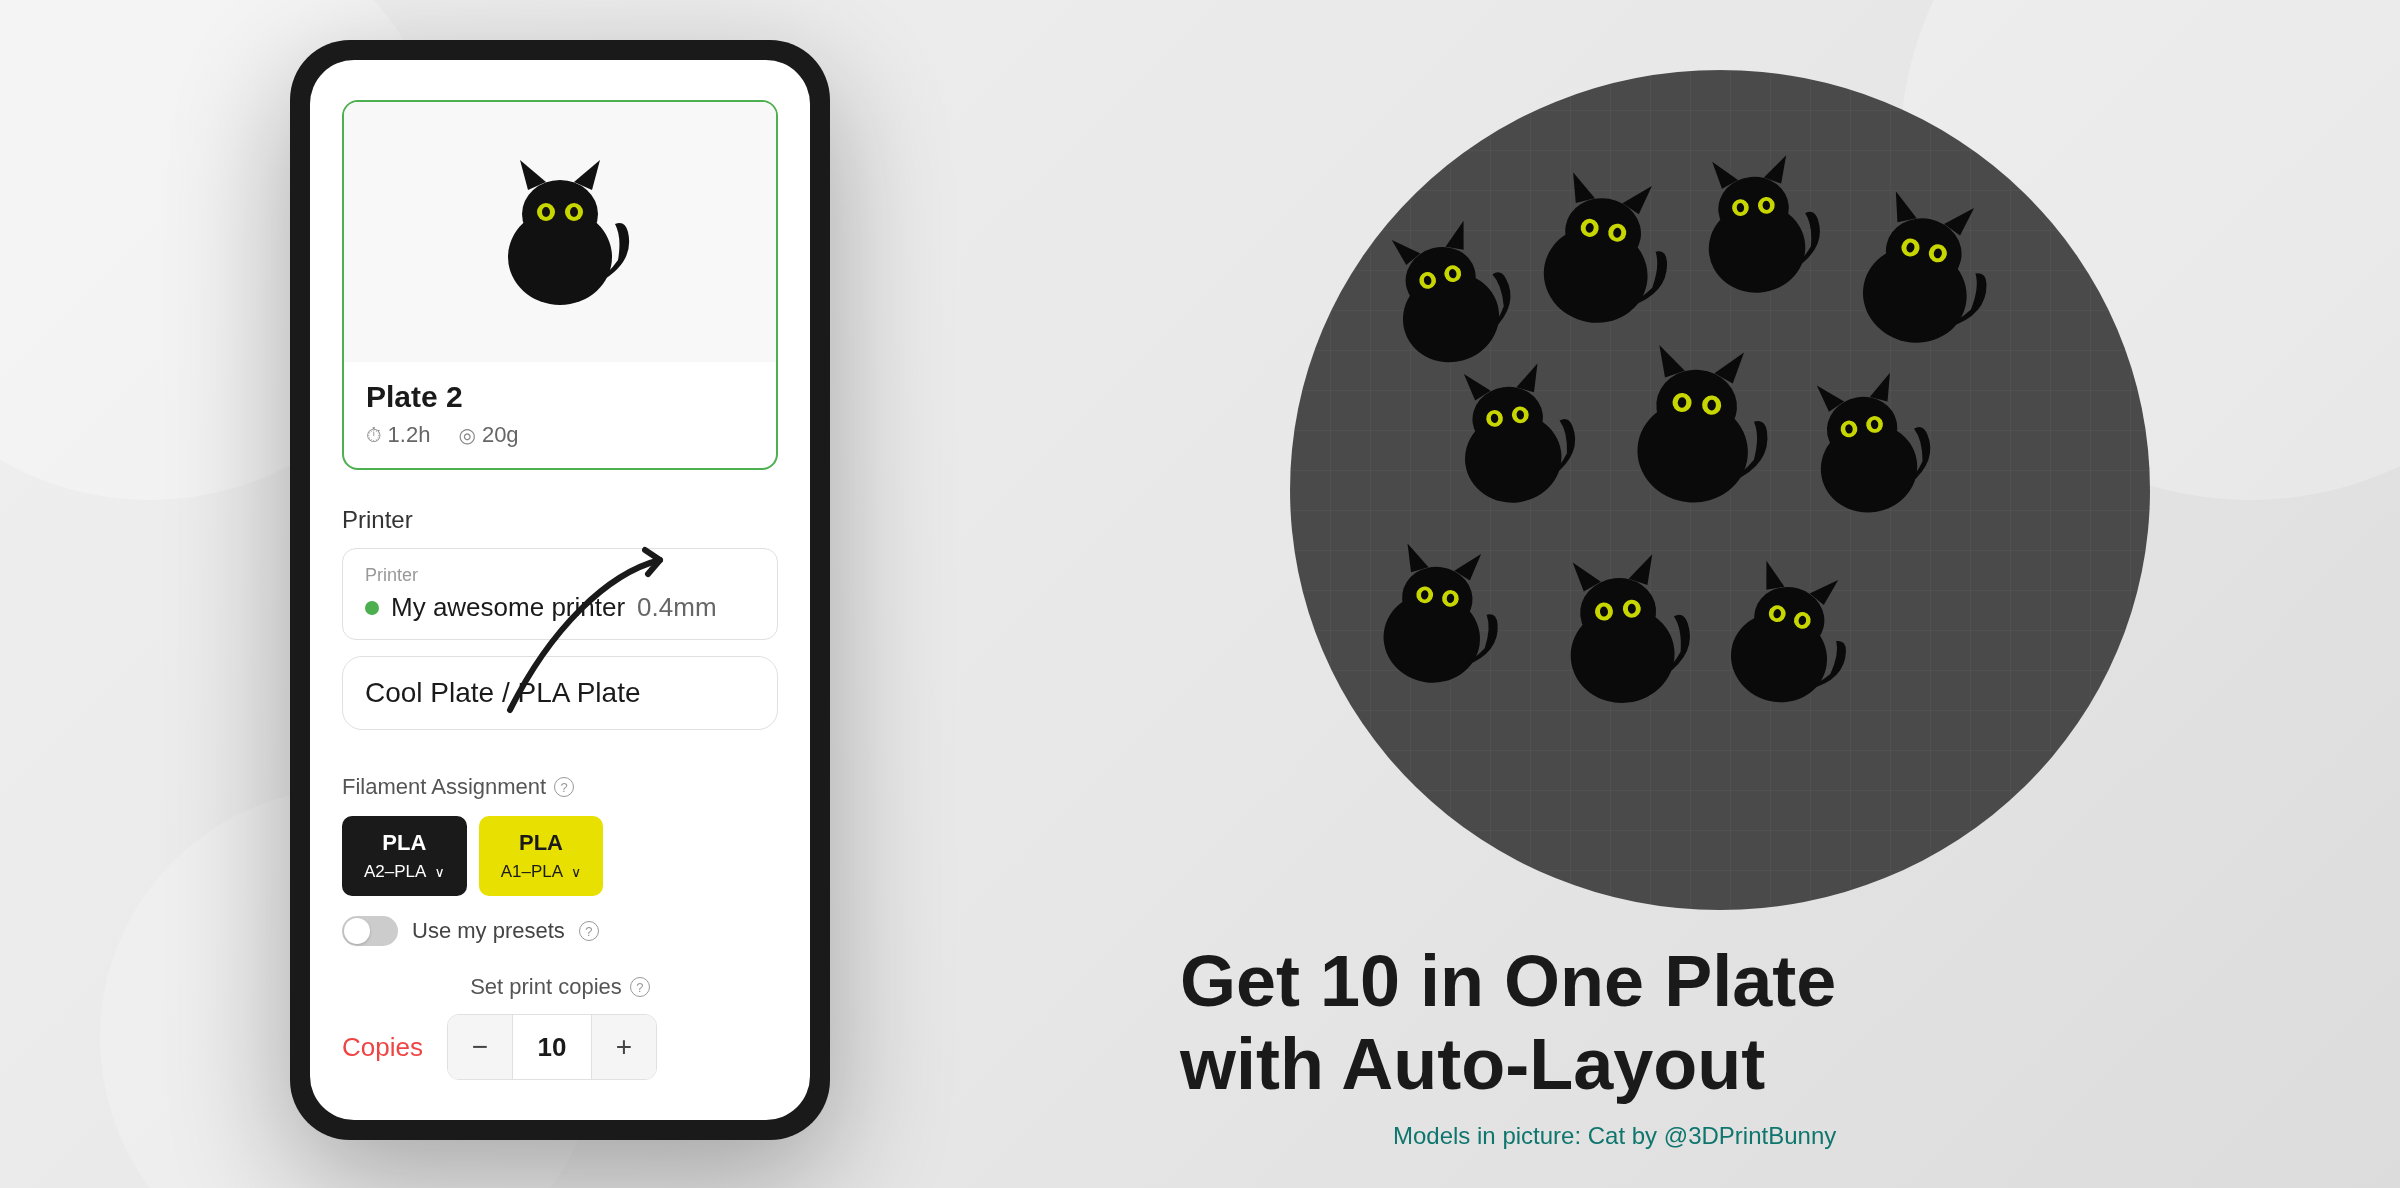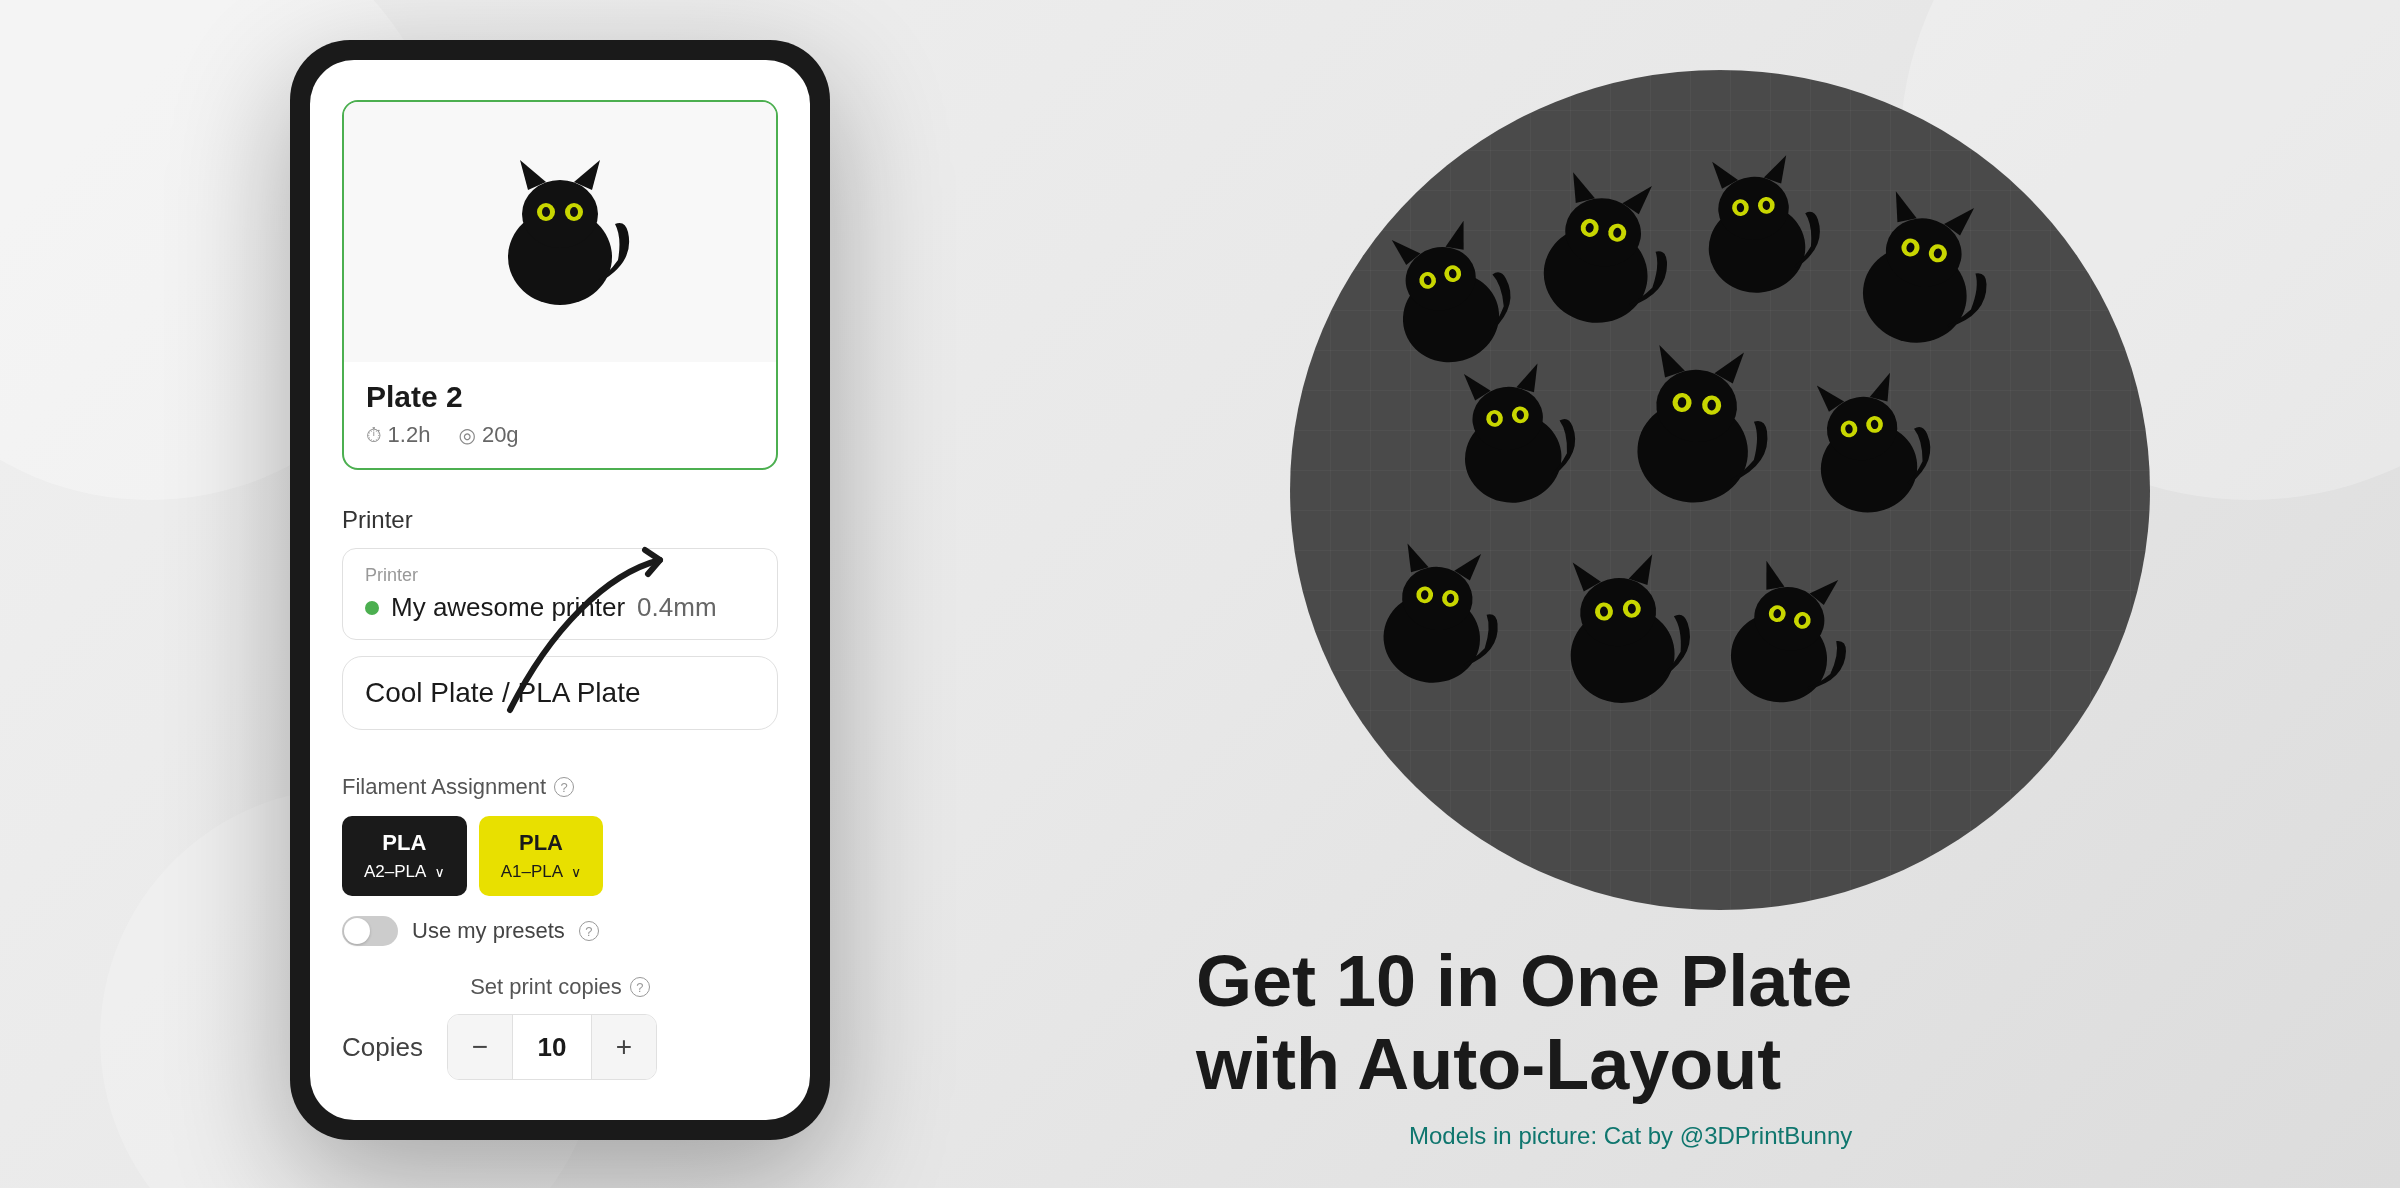--- a/index.html
+++ b/index.html
@@ -280,21 +280,21 @@
       gap: 8px;
       justify-content: center;
     }
     .copies-row {
       display: flex;
       align-items: center;
       gap: 0;
     }
     .copies-text-label {
       font-size: 26px;
-      color: #404040;
+      color: #ef4444;
       margin-right: 24px;
     }
     .stepper {
       display: flex;
       align-items: center;
       border: 1px solid #e0e0e0;
       border-radius: 12px;
       overflow: hidden;
     }
     .stepper-btn {
@@ -359,21 +359,21 @@
       width: 220px;
       height: 200px;
       z-index: 10;
     }
 
     
     .headline-block {
       margin-top: 30px;
       text-align: left;
       align-self: flex-start;
-      margin-left: 76px;
+      margin-left: 60px;
     }
     .headline-text {
       font-size: 72px;
       font-weight: 700;
       color: #1a1a1a;
       line-height: 1.15;
       margin-bottom: 16px;
     }
     .attribution {
       font-size: 24px;

